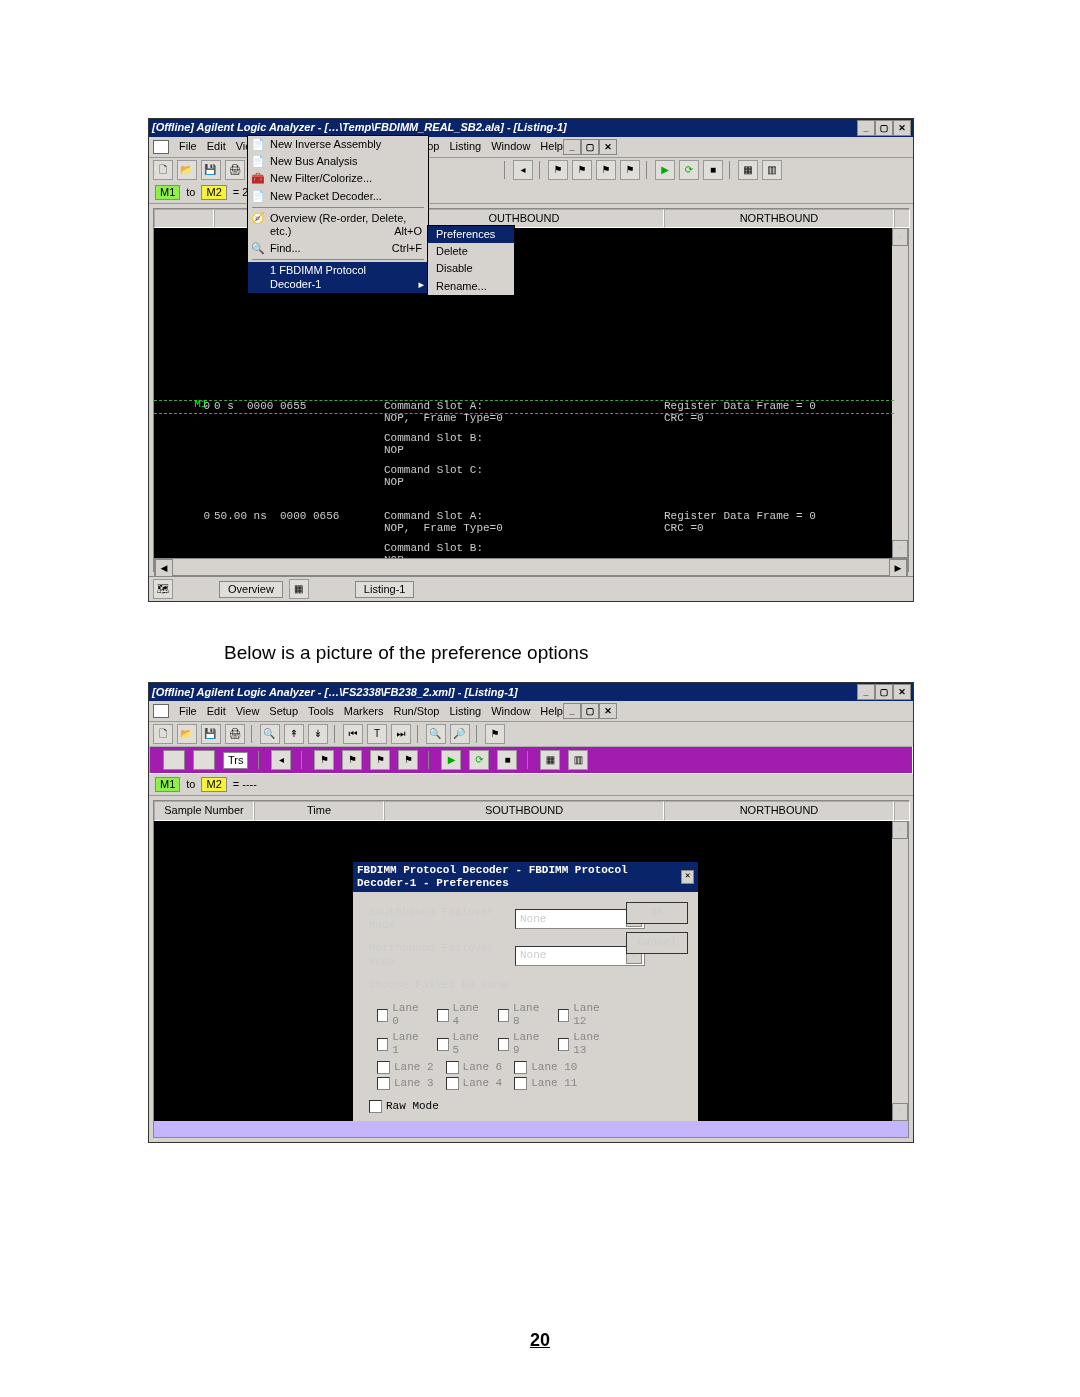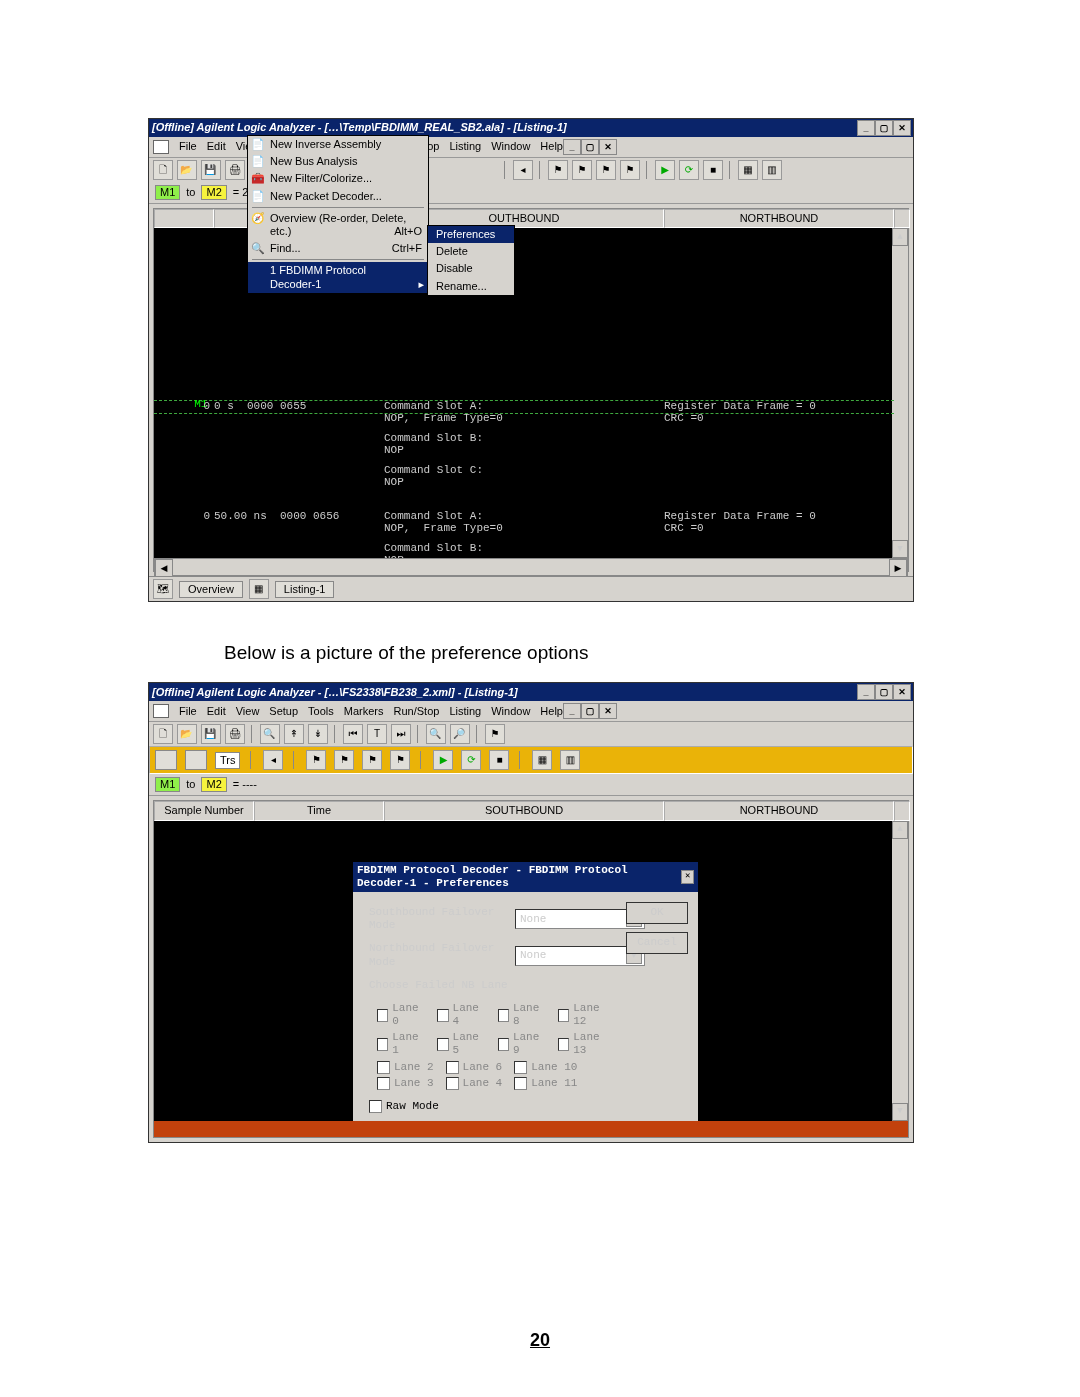--- a/index.html
+++ b/index.html
@@ -90,21 +90,21 @@
     gap:6px;
     font-size:11px;
     border-bottom:1px solid #999;
   }
   .marker { padding:0 4px; border:1px solid #888; }
   .m1 { background:#8fef4a; }
   .m2 { background:#f6f33e; }
 
   
   .panel-outer {
-    border:1px solid #888; margin:4px; background:#c2410c;
+    border:1px solid #888; margin:4px; background:#c4b5fd;
     position:relative;
   }
   .col-heads {
     display:grid;
     grid-template-columns: 60px 170px 280px 230px 16px;
     align-items:center;
     font-size:11px;
     text-align:center;
   }
   .col-heads div { border:1px inset #fff; background:#d6d3ce; padding:2px 0; }
@@ -136,21 +136,21 @@
     width:16px; background:#d6d3ce; position:absolute; right:0; top:0; bottom:0;
     display:flex; flex-direction:column; justify-content:space-between;
   }
   .scrollbtn { height:16px;border:1px solid #888;background:#d6d3ce;font-size:9px;display:flex;align-items:center;justify-content:center;}
   .scrollh { height:16px;background:#d6d3ce;border:1px solid #888;display:flex;justify-content:space-between;}
 
   .statusbar{
     display:flex;gap:6px;padding:2px 4px;background:#d6d3ce;border-top:1px solid #888;
     font-size:11px;align-items:center;
   }
-  .sttab{border:1px solid #888;padding:1px 8px;background:#e0ded8;}
+  .sttab{border:1px solid #888;padding:1px 8px;background:#e0ded8;margin-left:40px;}
 
   
   .dd-tools {
     position:absolute;
     left:98px; top:16px;
     width:180px;
     background:#d6d3ce;
     border:1px solid #000;
     font-size:11px;
     z-index:10;
@@ -177,21 +177,21 @@
   .mi .tri{position:absolute;right:4px;}
 
   
   .caption {
     margin: 40px 0 18px 76px;
     font-size:19px;
   }
 
   
   .tb-row2 {
-    display:flex;align-items:center;gap:8px;border:1px inset #fff;padding:3px 5px;background:#eab308;
+    display:flex;align-items:center;gap:8px;border:1px inset #fff;padding:3px 13px;background:#a21caf;
   }
   .sqbtn{width:20px;height:18px;border:1px solid #888;background:#e0ded8;display:inline-block;}
 
   
   .dlg {
     position:absolute;
     left:198px; top:40px;
     width:345px;
     background:#d6d3ce;
     border:1px solid #000;

